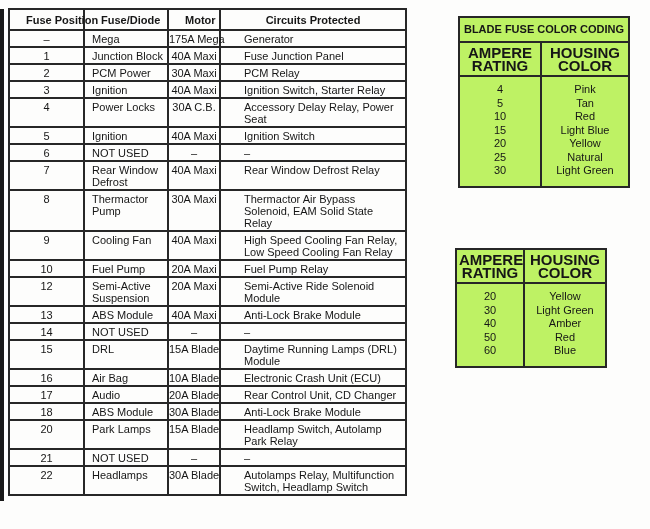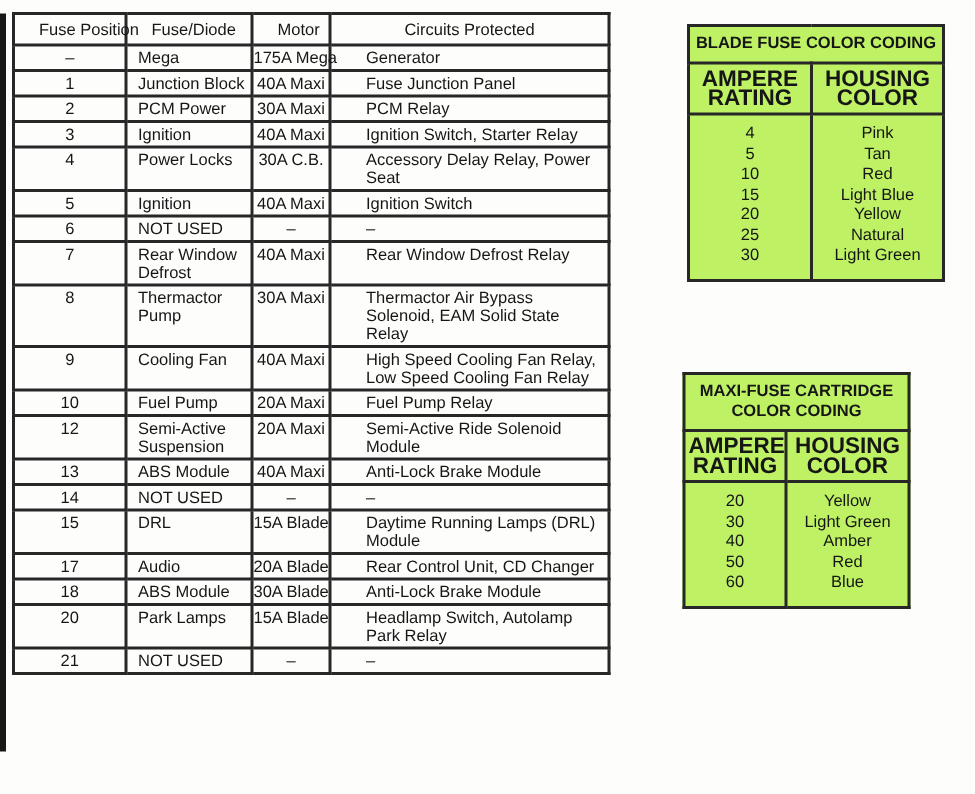--- a/index.html
+++ b/index.html
@@ -11,21 +11,21 @@
   }
   
   .scan-bar { position:absolute; left:0; top:9px; width:4px; height:492px; background:#181818; }
 
   table { border-collapse:collapse; table-layout:fixed; }
   th, td { border:2px solid #272727; }
 
   
   .main-table { position:absolute; left:8px; top:8px; width:397px; }
   .main-table th {
-    font-size:11px; font-weight:normal; text-align:center; vertical-align:middle;
+    font-size:11px; font-weight:bold; text-align:center; vertical-align:middle;
     padding:3px 16px; line-height:12px; white-space:nowrap; height:21px;
   }
   .main-table td {
     font-size:11px; line-height:12px; vertical-align:top;
     padding:1.5px 2px 1.5px;
   }
   .main-table td.c-position { text-align:center; }
   .main-table td.c-amps { text-align:center; padding-left:0; padding-right:0; white-space:nowrap; }
   .main-table td.c-fuse { padding-left:7px; padding-right:4px; }
   .main-table td.c-circuits { padding-left:23px; padding-right:4px; }
@@ -156,20 +156,26 @@
           <td class="c-amps">–</td>
           <td class="c-circuits">–</td>
         </tr>
         <tr>
           <td class="c-position">15</td>
           <td class="c-fuse">DRL</td>
           <td class="c-amps">15A Blade</td>
           <td class="c-circuits">Daytime Running Lamps (DRL) Module</td>
         </tr>
         <tr>
+          <td class="c-position">16</td>
+          <td class="c-fuse">Air Bag</td>
+          <td class="c-amps">10A Blade</td>
+          <td class="c-circuits">Electronic Crash Unit (ECU)</td>
+        </tr>
+        <tr>
           <td class="c-position">17</td>
           <td class="c-fuse">Audio</td>
           <td class="c-amps">20A Blade</td>
           <td class="c-circuits">Rear Control Unit, CD Changer</td>
         </tr>
         <tr>
           <td class="c-position">18</td>
           <td class="c-fuse">ABS Module</td>
           <td class="c-amps">30A Blade</td>
           <td class="c-circuits">Anti-Lock Brake Module</td>
@@ -178,20 +184,26 @@
           <td class="c-position">20</td>
           <td class="c-fuse">Park Lamps</td>
           <td class="c-amps">15A Blade</td>
           <td class="c-circuits">Headlamp Switch, Autolamp Park Relay</td>
         </tr>
         <tr>
           <td class="c-position">21</td>
           <td class="c-fuse">NOT USED</td>
           <td class="c-amps">–</td>
           <td class="c-circuits">–</td>
+        </tr>
+        <tr>
+          <td class="c-position">22</td>
+          <td class="c-fuse">Headlamps</td>
+          <td class="c-amps">30A Blade</td>
+          <td class="c-circuits">Autolamps Relay, Multifunction Switch, Headlamp Switch</td>
         </tr>
       </tbody>
   </table>
 
   <table class="side-table blade-table">
     <colgroup>
         <col style="width:82px">
         <col style="width:88px">
       </colgroup>
     <tbody>
@@ -225,23 +237,20 @@
     </tbody>
   </table>
 
   <table class="side-table maxi-table">
     <colgroup>
         <col style="width:68px">
         <col style="width:82px">
       </colgroup>
     <tbody>
       <tr>
-        <th class="t-title" colspan="2">MAXI-FUSE CARTRIDGE COLOR CODING</th>
-      </tr>
-      <tr>
         <th class="t-subhead">AMPERE RATING</th>
         <th class="t-subhead">HOUSING COLOR</th>
       </tr>
       <tr>
         <td class="t-col">
             <div>20</div>
             <div>30</div>
             <div>40</div>
             <div>50</div>
             <div>60</div>

